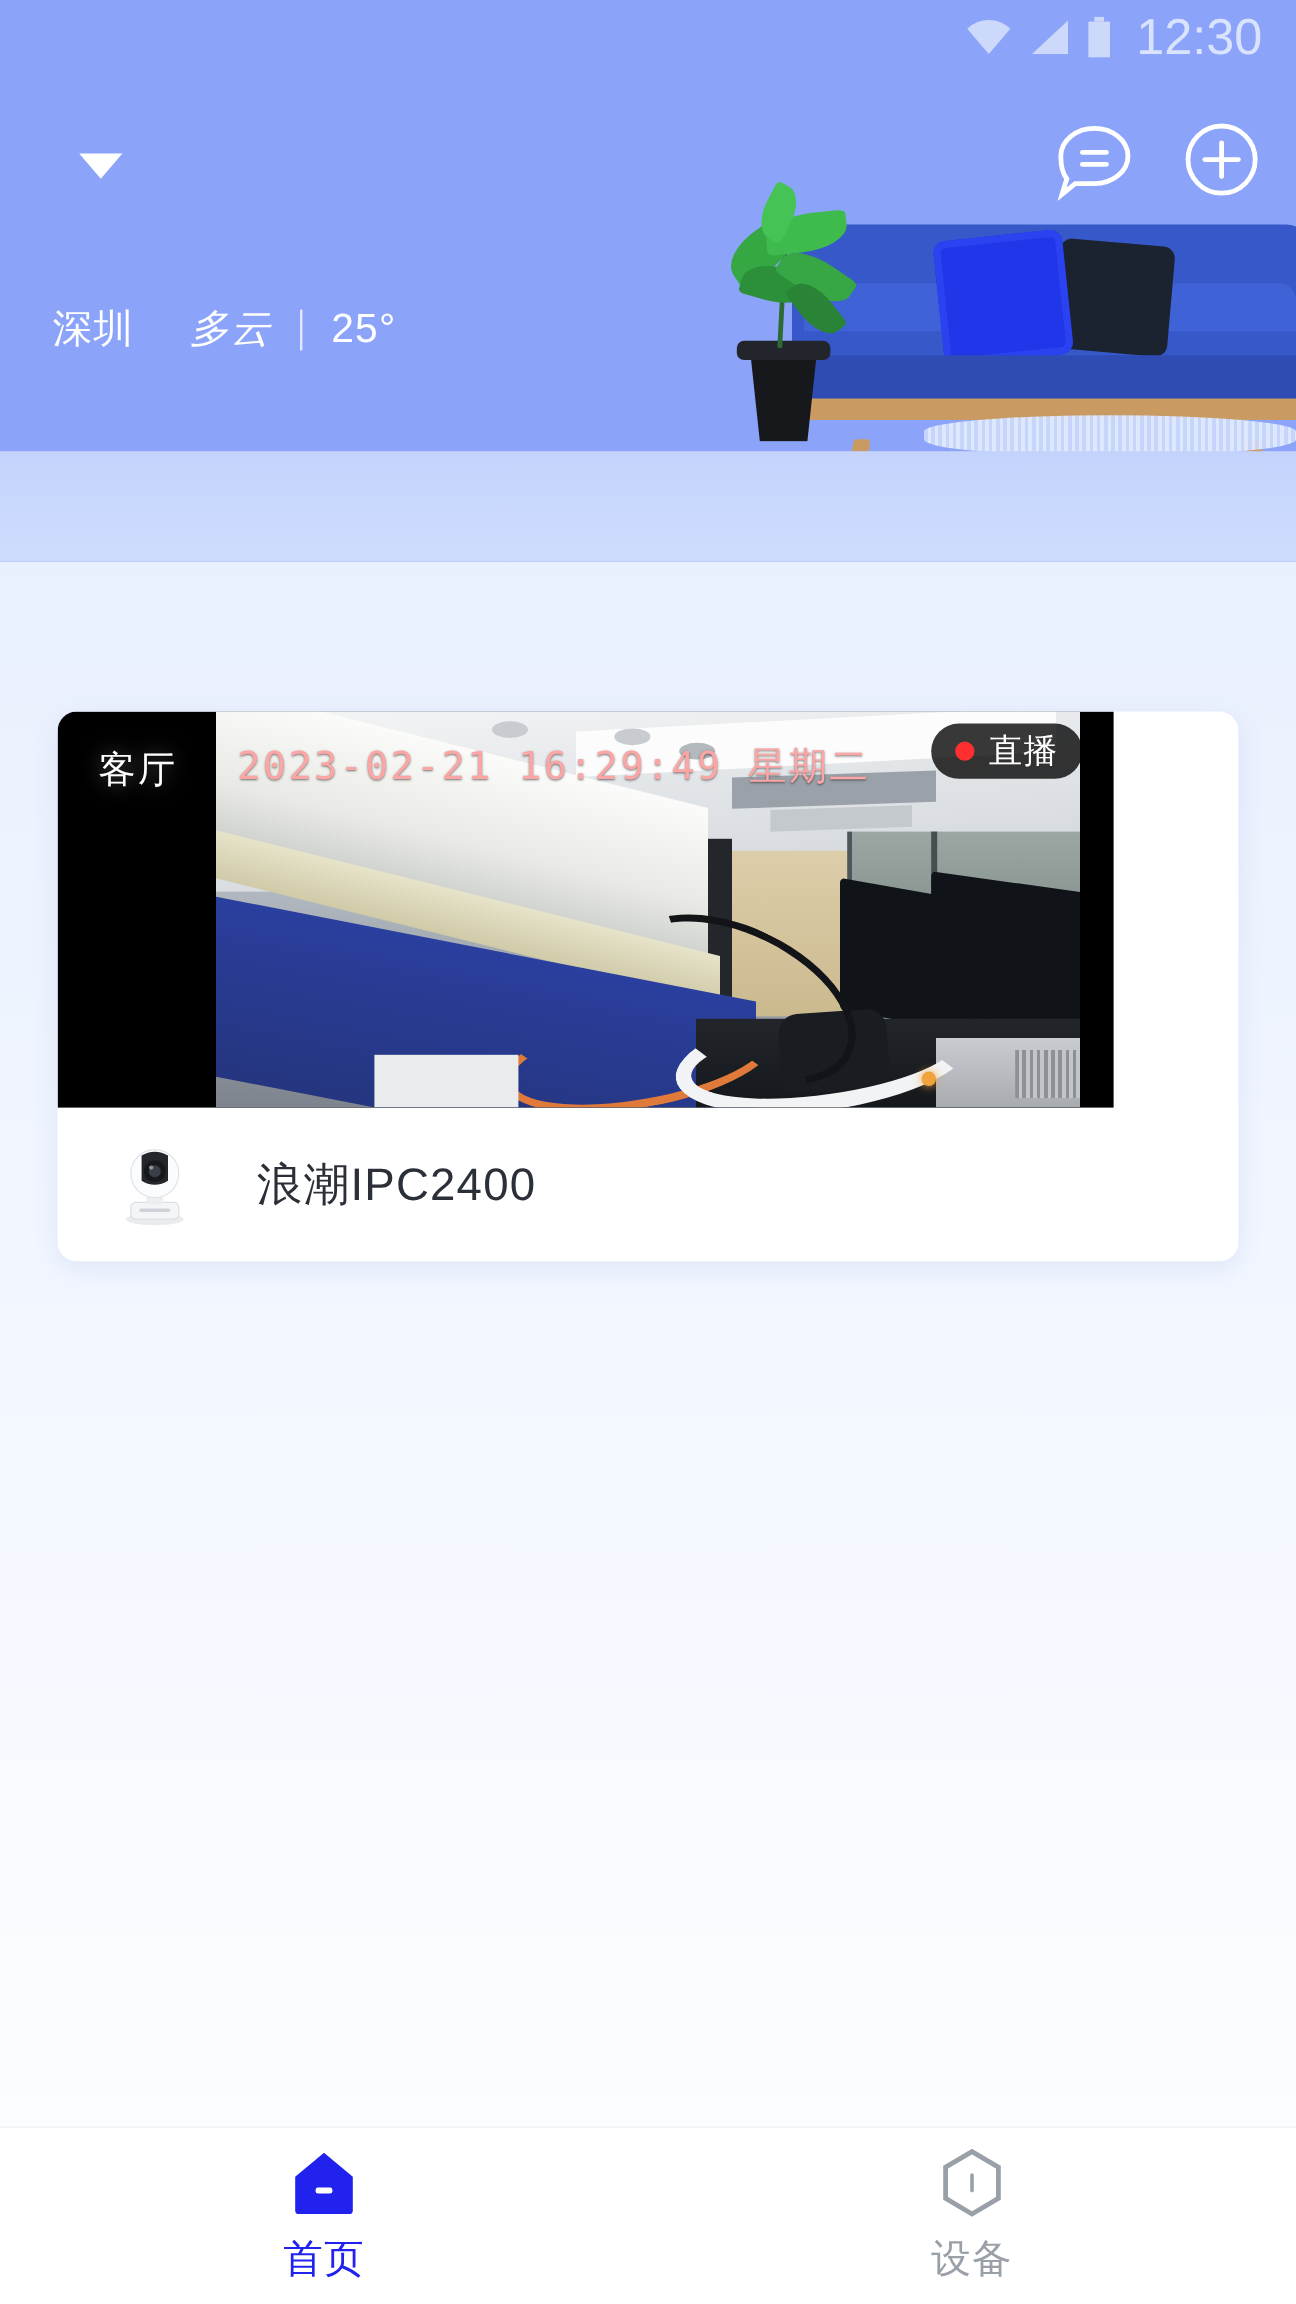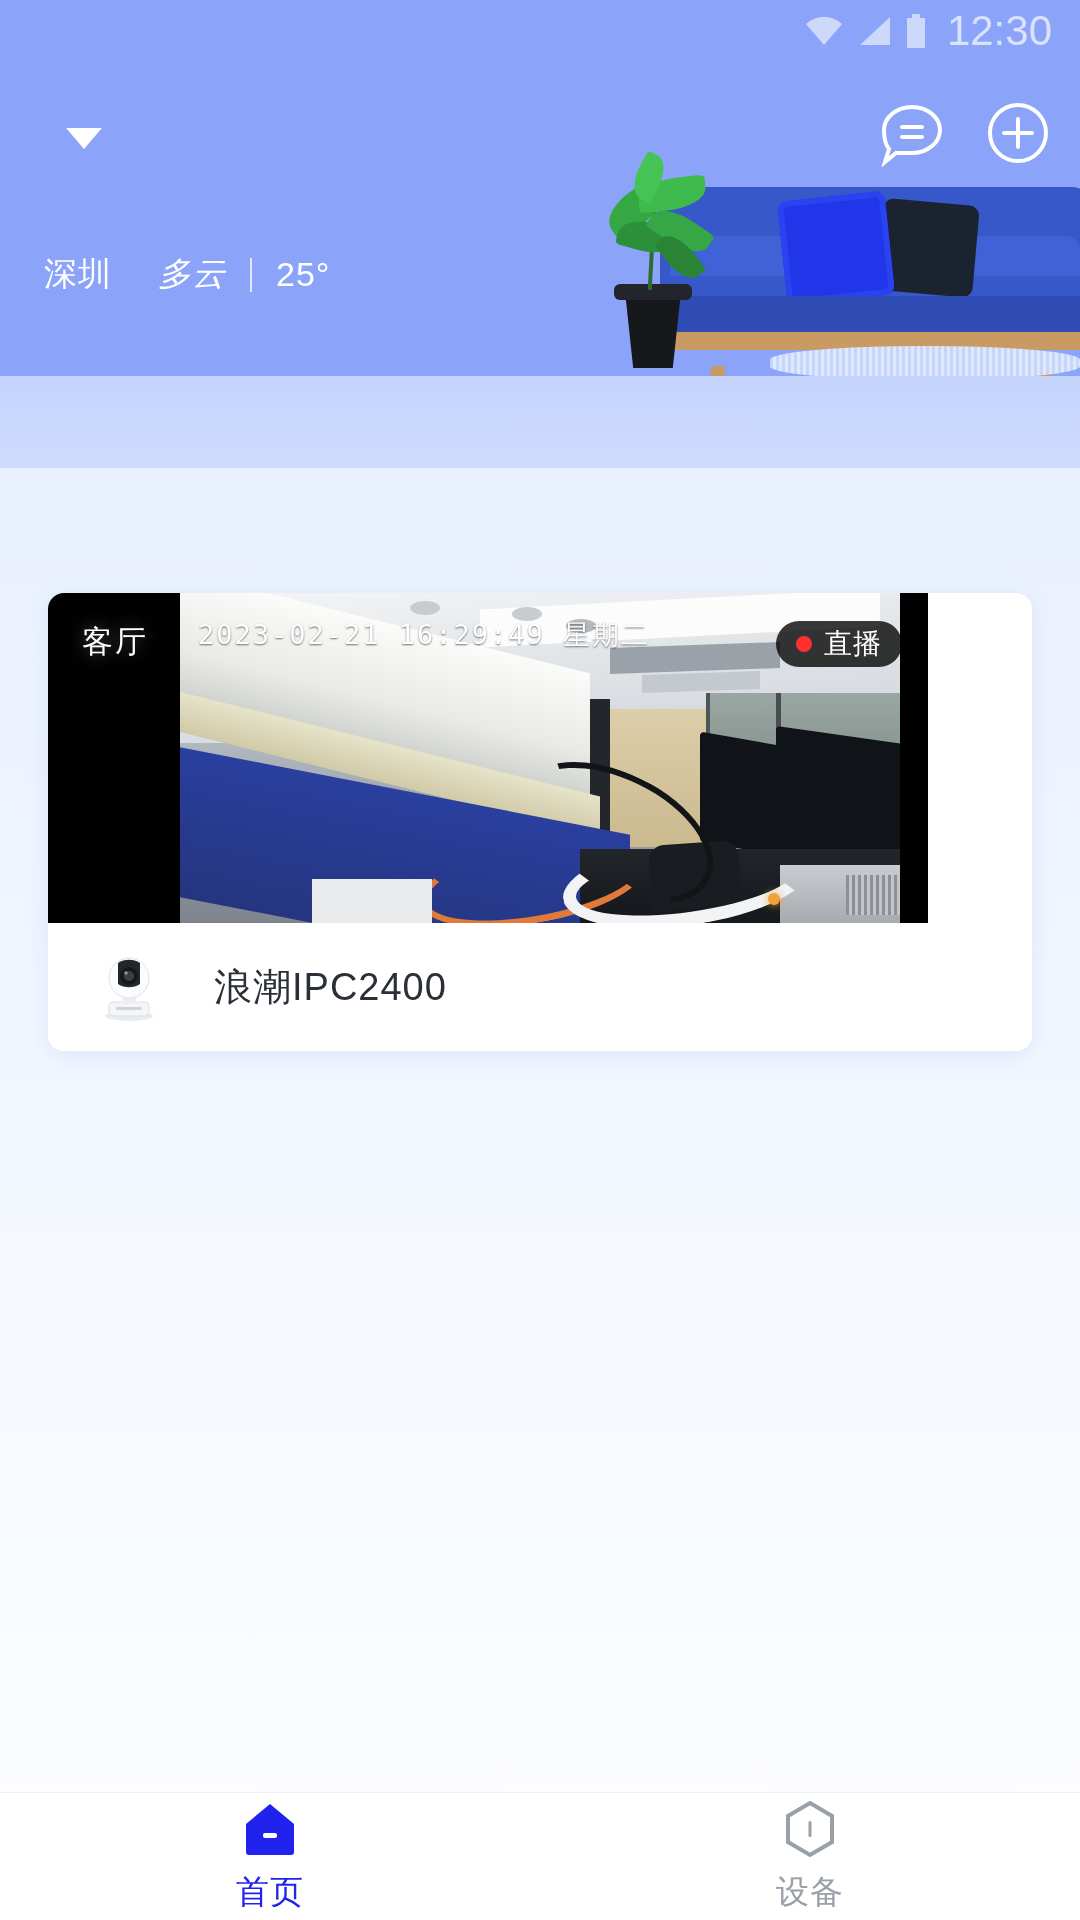--- a/index.html
+++ b/index.html
@@ -268,48 +268,48 @@
   }
 
   
   .cam-room-tag {
     position:absolute; left:34px; top:28px;
     color:#ffffff; font-size:31px; letter-spacing:2px;
     text-shadow:0 0 18px rgba(255,255,255,.35);
   }
   .cam-ts {
     position:absolute; left:150px; top:24px;
-    color:#ffffff; font-size:27px; letter-spacing:2px;
+    color:#fca5a5; font-size:32px; letter-spacing:2px;
     font-family:"DejaVu Sans Mono","Liberation Mono",monospace;
     text-shadow:0 1px 2px rgba(0,0,0,.55);
     white-space:nowrap;
   }
   .live-badge {
-    position:absolute; right:26px; top:28px;
+    position:absolute; right:26px; top:10px;
     height:46px; padding:0 20px; border-radius:23px;
     background:rgba(0,0,0,.78);
     display:flex; align-items:center; gap:12px;
   }
   .live-dot { width:16px; height:16px; border-radius:50%; background:#ff2f2f; }
   .live-text { color:#ffffff; font-size:28px; letter-spacing:1px; }
 
   
   .card-foot {
     height:128px; display:flex; align-items:center; padding:0 0 0 44px; background:#ffffff;
   }
   .dev-thumb {
     width:74px; height:74px; position:relative; flex:0 0 74px;
   }
   .dev-name {
     margin-left:48px; font-size:38px; color:#2b2f38; letter-spacing:1px;
   }
 
   
   .tabbar {
-    position:absolute; bottom:0; left:0; width:1080px; height:128px;
+    position:absolute; bottom:0; left:0; width:1080px; height:148px;
     background:#ffffff; border-top:1px solid #eceff4;
     display:flex; align-items:center;
   }
   .tab { flex:1; display:flex; flex-direction:column; align-items:center; gap:10px; }
   .tab-ico { width:62px; height:62px; position:relative; }
   .tab-lbl { font-size:33px; color:#9aa0a8; letter-spacing:1px; }
   .tab.active .tab-lbl { color:#2222ee; }
 </style>
 </head>
 <body>

